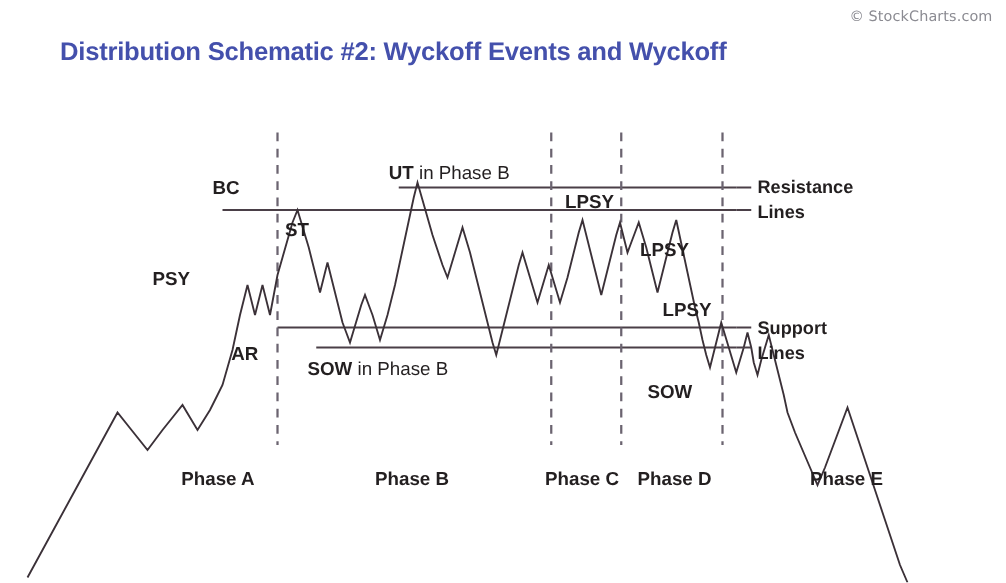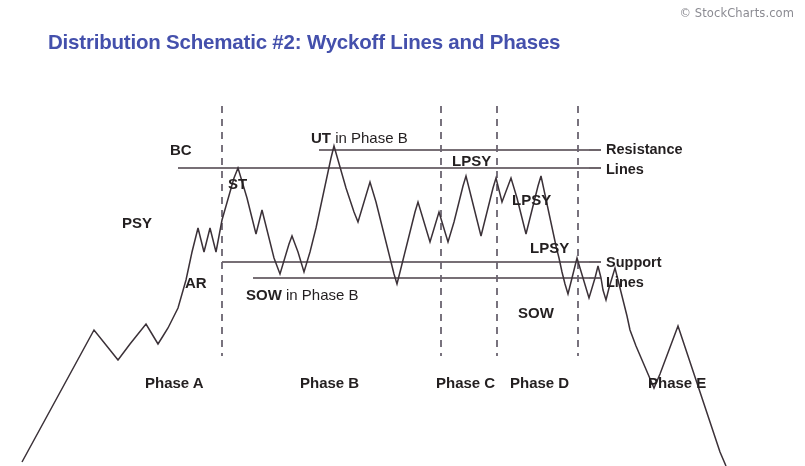--- a/index.html
+++ b/index.html
@@ -56,21 +56,21 @@
   .lbl-bold { font-weight: bold; }
   .lbl-norm { font-weight: normal; }
 </style>
 </head>
 <body>
 
 <div id="chart-root">
 
   <div class="credit">© StockCharts.com</div>
 
-  <div class="chart-title">Distribution Schematic #2: Wyckoff Lines and Phases</div>
+  <div class="chart-title">Distribution Schematic #2: Wyckoff Events and Wyckoff</div>
 
   <svg id="schematic-svg" width="805" height="466" viewBox="0 0 805 466">
     <g id="g-levels">
         <line x1="319" y1="150" x2="589" y2="150" stroke="#4a3f47" stroke-width="1.6"></line>
         <line x1="178" y1="168" x2="589" y2="168" stroke="#4a3f47" stroke-width="1.6"></line>
         <line x1="222" y1="262" x2="589" y2="262" stroke="#4a3f47" stroke-width="1.6"></line>
         <line x1="253" y1="278" x2="589" y2="278" stroke="#4a3f47" stroke-width="1.6"></line>
       </g>
     <g id="g-dividers">
         <line x1="222" y1="106" x2="222" y2="356" stroke="#6b6470" stroke-width="1.8" stroke-dasharray="7 6"></line>

